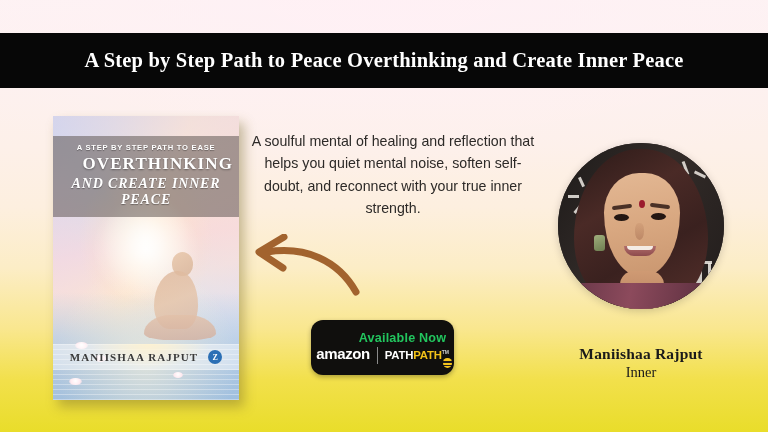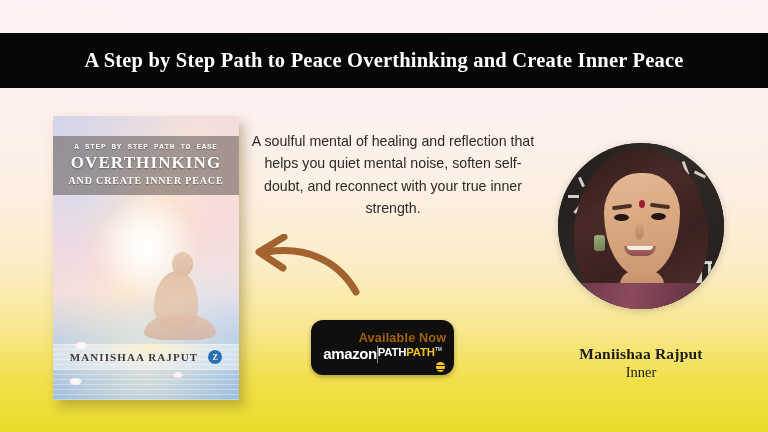--- a/index.html
+++ b/index.html
@@ -88,33 +88,34 @@
   .lotus.c{ left:16px; top:262px; }
   .lotus.d{ left:120px; top:256px; width:10px; height:6px; }
 
   .cover-band{
     position:absolute; left:0; right:0; top:20px;
     background:rgba(96,88,84,.55);
     padding:7px 6px 9px;
     text-align:center; color:#fff;
   }
   .cover-pre{
-    font-family:Liberation Mono, monospace;
+    font-family:Liberation Sans, sans-serif;
     font-size:7.6px; letter-spacing:.75px; font-weight:600;
     text-shadow:0 1px 1px rgba(0,0,0,.35);
   }
   .cover-main{
     font-family:"Liberation Serif", serif;
     font-size:17px; font-weight:700; letter-spacing:1.1px;
-    margin:2px 0 2px; text-shadow:0 1px 2px rgba(0,0,0,.4);
+    margin:2px 0 2px; text-shadow:0 1px 2px rgba(0,0,0,.4);text-align:right;
   }
   .cover-sub{
     font-family:"Liberation Serif", serif;
-    font-size:10px; letter-spacing:.85px; font-weight:600;
+    font-size:14px; letter-spacing:.85px; font-weight:600;
     text-shadow:0 1px 1px rgba(0,0,0,.35);
+    font-style:italic;
   }
   .cover-author-band{
     position:absolute; left:0; right:0; bottom:30px; height:26px;
     background:rgba(255,255,255,.42);
     display:flex; align-items:center; justify-content:center; gap:10px;
   }
   .cover-author-name{
     font-family:"Liberation Serif", serif;
     font-size:11px; font-weight:700; letter-spacing:1.1px; color:#3a3a3a;
   }
@@ -137,25 +138,25 @@
   .arrow{ position:absolute; left:243px; top:234px; }
 
   
   .badge{
     position:absolute; left:311px; top:320px; width:143px; height:55px;
     background:#100f0d; border-radius:12px;
     display:flex; flex-direction:column; align-items:center; justify-content:center;
     box-shadow:0 2px 5px rgba(0,0,0,.3);
   }
   .badge-head{
-    color:#a16207; font-size:12.6px; font-weight:700; letter-spacing:.2px;
+    color:#22c55e; font-size:12.6px; font-weight:700; letter-spacing:.2px;
     margin-bottom:1px;
     margin-left:40px;
   }
-  .badge-stores{ display:flex; }
+  .badge-stores{ display:flex; align-items:center; gap:7px; }
   .amazon{ position:relative; padding-bottom:4px; }
   .amazon-word{
     color:#fff; font-size:15px; font-weight:700; letter-spacing:-.4px; line-height:1;
   }
   .amazon-swoosh{
     position:absolute; left:5px; bottom:0; width:53px; height:7px; overflow:hidden;
   }
   .badge-sep{ width:1px; height:17px; background:#8a8a8a; }
   .ziffy{ font-size:11.4px; font-weight:700; letter-spacing:-.2px; position:relative; }
   .ziffy .w{ color:#fff; }

